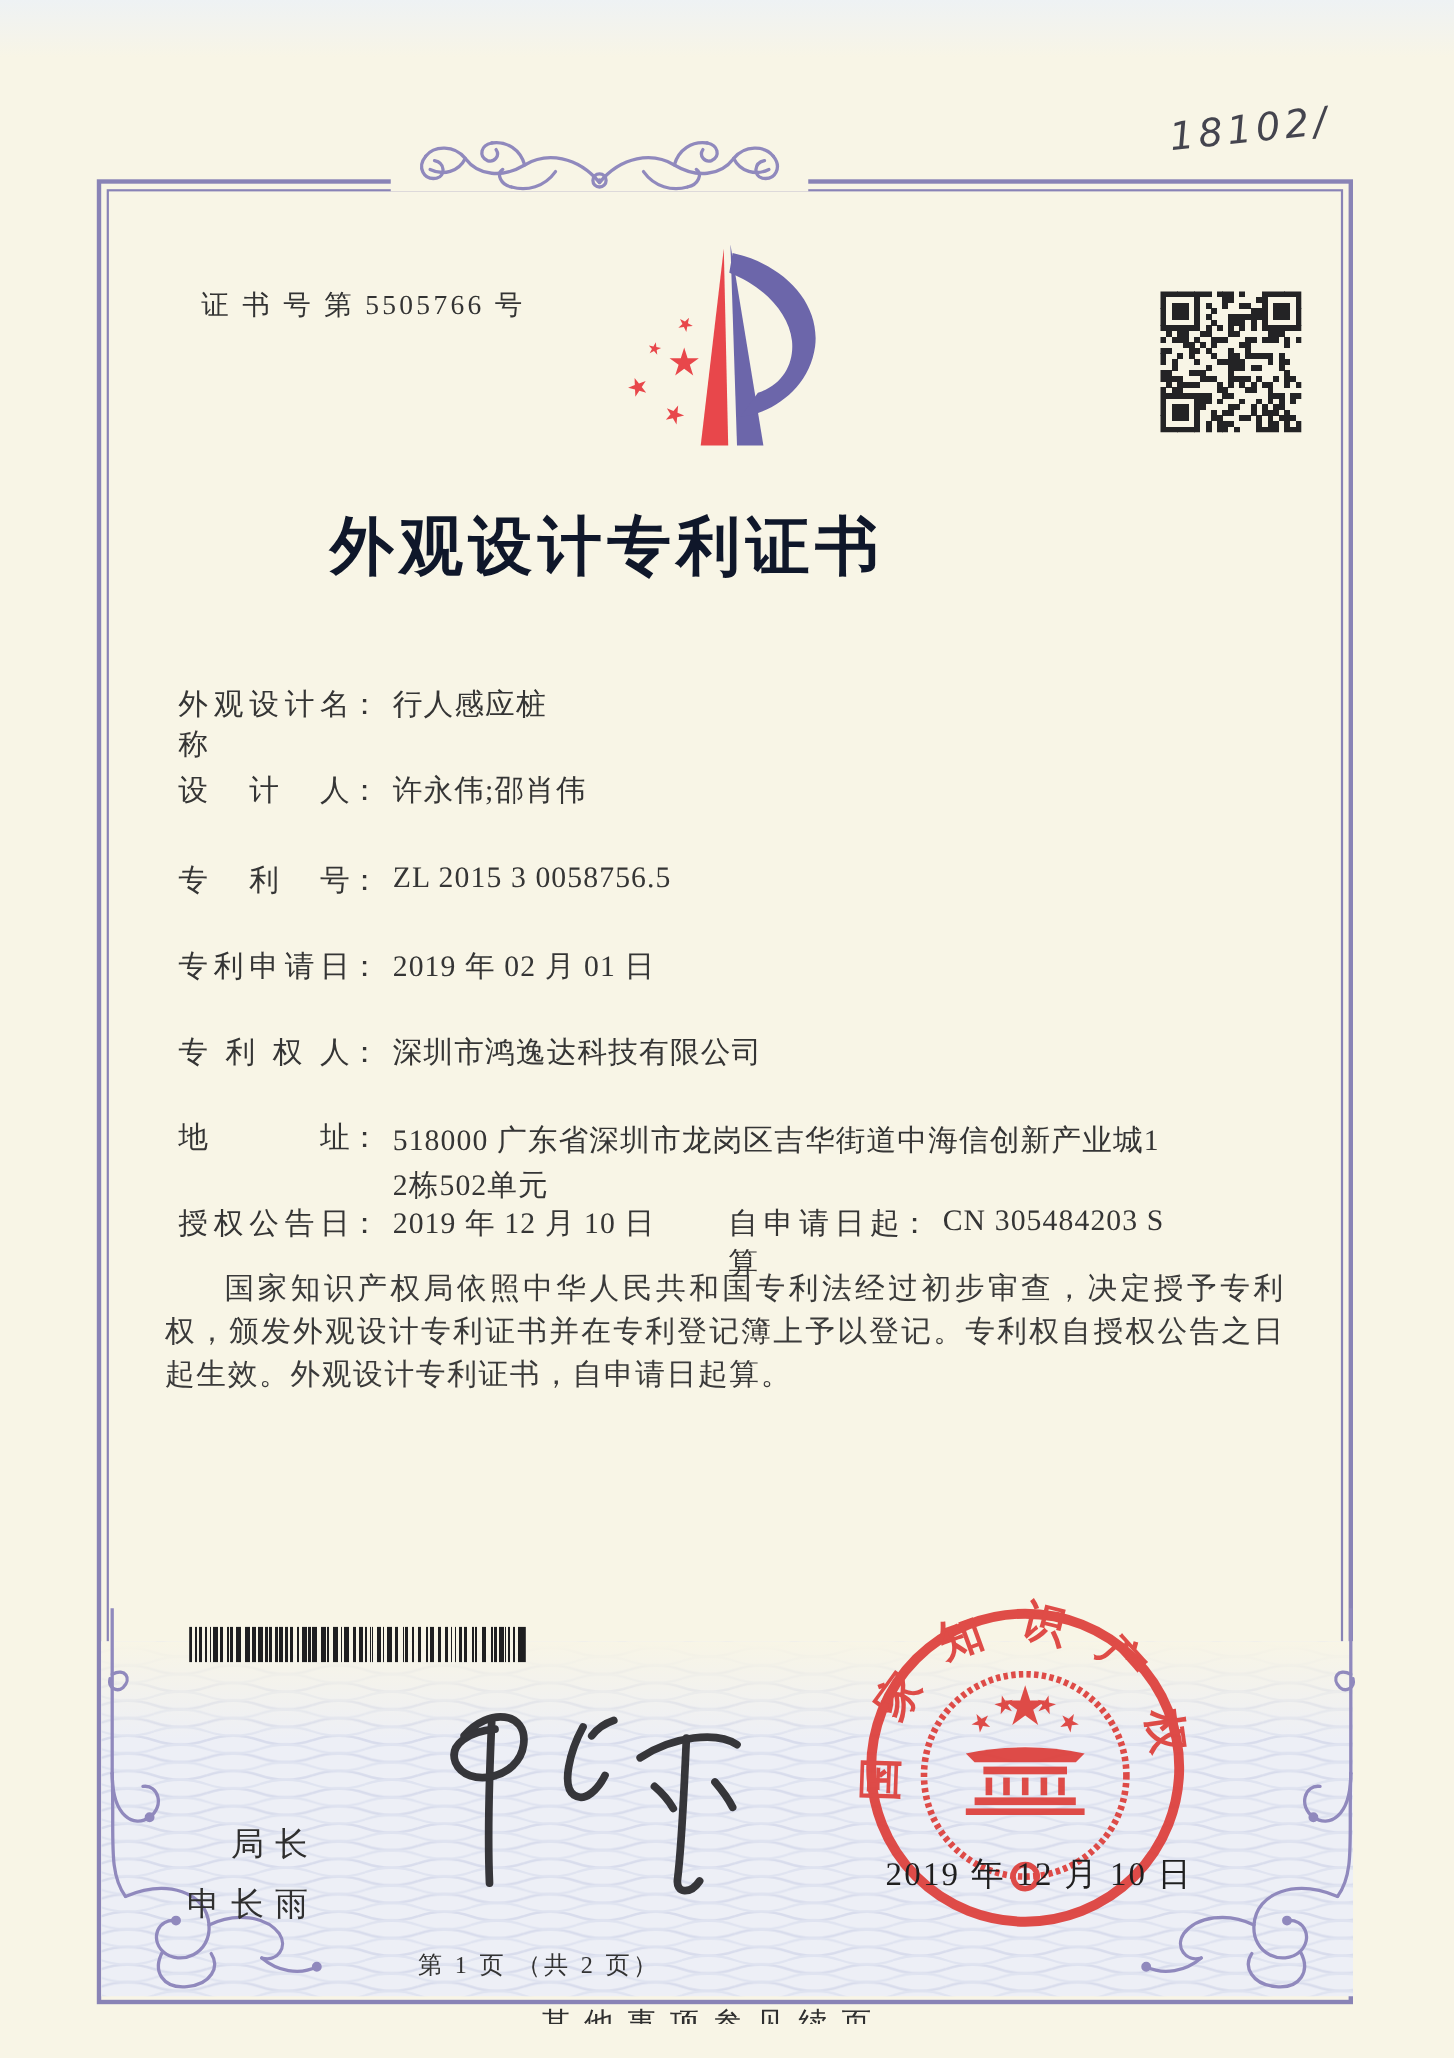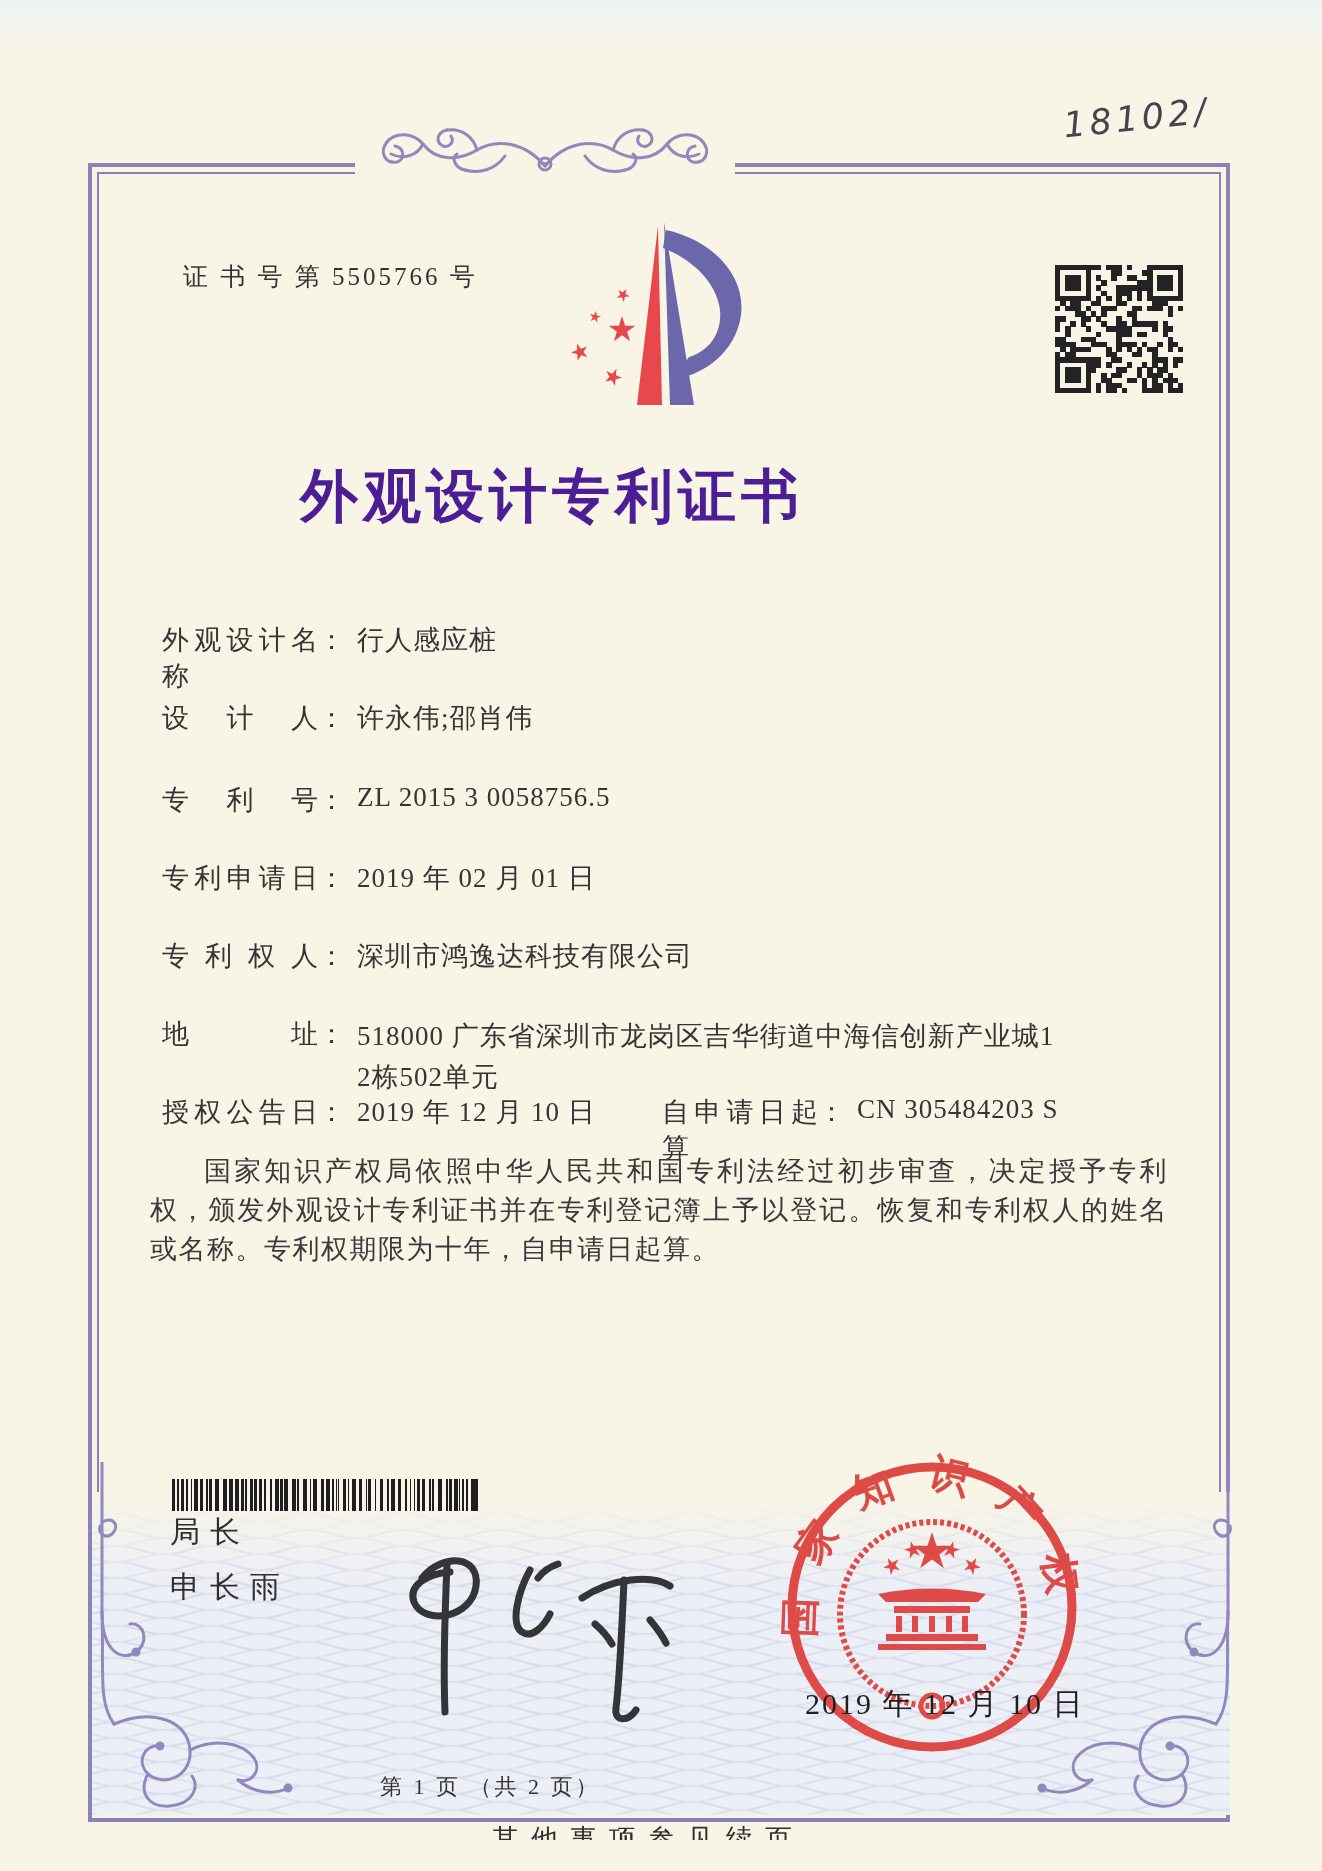--- a/index.html
+++ b/index.html
@@ -17,33 +17,33 @@
   #frame{left:88px;top:163px;width:1142px;height:1659px;
     border:4px solid #8983b6;box-sizing:border-box;}
   #frame-inner{position:absolute;left:5px;top:5px;right:5px;bottom:5px;
     border:2px solid #8983b6;}
   
   #hand-note{left:1063px;top:98px;font-size:35px;font-style:italic;
     color:#44444e;transform:rotate(-6deg);font-family:"DejaVu Sans",sans-serif;
     letter-spacing:4px;}
   #cert-no{left:147px;top:260px;font-size:25px;letter-spacing:3px;color:#333;margin-left:36px;}
   #doc-title{left:102px;top:458px;width:900px;text-align:center;
-    font-size:58px;font-weight:bold;letter-spacing:5px;color:#4c1d95;}
+    font-size:58px;font-weight:bold;letter-spacing:5px;color:#0f172a;}
   .frow{position:absolute;left:162px;font-size:27px;color:#353535;}
   .flabel{display:inline-block;width:156px;text-align:justify;
     text-align-last:justify;vertical-align:top;}
   .colon{vertical-align:top;}
   .fvalue{margin-left:12px;vertical-align:top;letter-spacing:1px;}
   .mv{white-space:pre-line;display:inline-block;line-height:41px;}
   #paragraphs{left:150px;top:1152px;width:1018px;font-size:27px;
     line-height:39px;text-align:justify;color:#3a3a3a;letter-spacing:1.5px;}
   #paragraphs p{margin:0;text-indent:2em;}
   #barcode{left:172px;top:1479px;width:306px;height:32px;}
   #watermark{left:92px;top:1492px;}
-  #signer{left:170px;top:1512px;font-size:30px;color:#2f2f2f;letter-spacing:10px;}
+  #signer{left:170px;top:1656px;font-size:30px;color:#2f2f2f;letter-spacing:10px;text-align:right;}
   #signer div{margin-bottom:14px;}
   #signature{left:352px;top:1540px;}
   #seal{left:772px;top:1442px;}
   #seal-date{left:805px;top:1684px;font-size:30px;color:#1f1f1f;
     letter-spacing:2px;z-index:6;}
   #page-footer{left:380px;top:1772px;width:460px;text-align:left;
     font-size:22px;letter-spacing:3px;color:#333;}
   #cutoff-line{left:492px;top:1821px;width:340px;height:19px;overflow:hidden;
     font-size:27px;letter-spacing:12px;color:#2f2f2f;}
   svg{display:block;}
@@ -460,21 +460,21 @@
 2栋502单元</span>
 </div>
 <div class="frow" style="top:1094px">
   <span class="flabel">授权公告日</span><span class="colon">：</span><span class="fvalue">2019 年 12 月 10 日</span>
 </div>
 <div class="frow" style="top:1094px;left:662px">
   <span class="flabel">自申请日起算</span><span class="colon">：</span><span class="fvalue">CN 305484203 S</span>
 </div>
 
 <div class="abs" id="paragraphs">
-  <p>国家知识产权局依照中华人民共和国专利法经过初步审查，决定授予专利权，颁发外观设计专利证书并在专利登记簿上予以登记。恢复和专利权人的姓名或名称。专利权期限为十年，自申请日起算。</p>
+  <p>国家知识产权局依照中华人民共和国专利法经过初步审查，决定授予专利权，颁发外观设计专利证书并在专利登记簿上予以登记。专利权自授权公告之日起生效。外观设计专利证书，自申请日起算。</p>
 </div>
 
 <div class="abs" id="barcode" style="background: linear-gradient(90deg, rgb(30, 30, 32) 0px, rgb(30, 30, 32) 3px, transparent 3px, transparent 5px, rgb(30, 30, 32) 5px, rgb(30, 30, 32) 7px, transparent 7px, transparent 9px, rgb(30, 30, 32) 9px, rgb(30, 30, 32) 12px, transparent 12px, transparent 14px, rgb(30, 30, 32) 14px, rgb(30, 30, 32) 16px, transparent 16px, transparent 19px, rgb(30, 30, 32) 19px, rgb(30, 30, 32) 20px, transparent 20px, transparent 22px, rgb(30, 30, 32) 22px, rgb(30, 30, 32) 26px, transparent 26px, transparent 28px, rgb(30, 30, 32) 28px, rgb(30, 30, 32) 31px, transparent 31px, transparent 34px, rgb(30, 30, 32) 34px, rgb(30, 30, 32) 36px, transparent 36px, transparent 37px, rgb(30, 30, 32) 37px, rgb(30, 30, 32) 40px, transparent 40px, transparent 43px, rgb(30, 30, 32) 43px, rgb(30, 30, 32) 47px, transparent 47px, transparent 51px, rgb(30, 30, 32) 51px, rgb(30, 30, 32) 55px, transparent 55px, transparent 57px, rgb(30, 30, 32) 57px, rgb(30, 30, 32) 61px, transparent 61px, transparent 63px, rgb(30, 30, 32) 63px, rgb(30, 30, 32) 67px, transparent 67px, transparent 69px, rgb(30, 30, 32) 69px, rgb(30, 30, 32) 72px, transparent 72px, transparent 73px, rgb(30, 30, 32) 73px, rgb(30, 30, 32) 75px, transparent 75px, transparent 78px, rgb(30, 30, 32) 78px, rgb(30, 30, 32) 81px, transparent 81px, transparent 82px, rgb(30, 30, 32) 82px, rgb(30, 30, 32) 85px, transparent 85px, transparent 87px, rgb(30, 30, 32) 87px, rgb(30, 30, 32) 90px, transparent 90px, transparent 92px, rgb(30, 30, 32) 92px, rgb(30, 30, 32) 94px, transparent 94px, transparent 98px, rgb(30, 30, 32) 98px, rgb(30, 30, 32) 100px, transparent 100px, transparent 103px, rgb(30, 30, 32) 103px, rgb(30, 30, 32) 107px, transparent 107px, transparent 108px, rgb(30, 30, 32) 108px, rgb(30, 30, 32) 111px, transparent 111px, transparent 112px, rgb(30, 30, 32) 112px, rgb(30, 30, 32) 116px, transparent 116px, transparent 120px, rgb(30, 30, 32) 120px, rgb(30, 30, 32) 124px, transparent 124px, transparent 125px, rgb(30, 30, 32) 125px, rgb(30, 30, 32) 127px, transparent 127px, transparent 131px, rgb(30, 30, 32) 131px, rgb(30, 30, 32) 135px, transparent 135px, transparent 138px, rgb(30, 30, 32) 138px, rgb(30, 30, 32) 139px, transparent 139px, transparent 141px, rgb(30, 30, 32) 141px, rgb(30, 30, 32) 145px, transparent 145px, transparent 149px, rgb(30, 30, 32) 149px, rgb(30, 30, 32) 152px, transparent 152px, transparent 154px, rgb(30, 30, 32) 154px, rgb(30, 30, 32) 158px, transparent 158px, transparent 160px, rgb(30, 30, 32) 160px, rgb(30, 30, 32) 162px, transparent 162px, transparent 164px, rgb(30, 30, 32) 164px, rgb(30, 30, 32) 165px, transparent 165px, transparent 166px, rgb(30, 30, 32) 166px, rgb(30, 30, 32) 167px, transparent 167px, transparent 171px, rgb(30, 30, 32) 171px, rgb(30, 30, 32) 174px, transparent 174px, transparent 176px, rgb(30, 30, 32) 176px, rgb(30, 30, 32) 177px, transparent 177px, transparent 180px, rgb(30, 30, 32) 180px, rgb(30, 30, 32) 184px, transparent 184px, transparent 187px, rgb(30, 30, 32) 187px, rgb(30, 30, 32) 190px, transparent 190px, transparent 194px, rgb(30, 30, 32) 194px, rgb(30, 30, 32) 195px, transparent 195px, transparent 196px, rgb(30, 30, 32) 196px, rgb(30, 30, 32) 199px, transparent 199px, transparent 203px, rgb(30, 30, 32) 203px, rgb(30, 30, 32) 204px, transparent 204px, transparent 208px, rgb(30, 30, 32) 208px, rgb(30, 30, 32) 211px, transparent 211px, transparent 215px, rgb(30, 30, 32) 215px, rgb(30, 30, 32) 217px, transparent 217px, transparent 219px, rgb(30, 30, 32) 219px, rgb(30, 30, 32) 223px, transparent 223px, transparent 226px, rgb(30, 30, 32) 226px, rgb(30, 30, 32) 229px, transparent 229px, transparent 233px, rgb(30, 30, 32) 233px, rgb(30, 30, 32) 235px, transparent 235px, transparent 238px, rgb(30, 30, 32) 238px, rgb(30, 30, 32) 239px, transparent 239px, transparent 242px, rgb(30, 30, 32) 242px, rgb(30, 30, 32) 243px, transparent 243px, transparent 245px, rgb(30, 30, 32) 245px, rgb(30, 30, 32) 248px, transparent 248px, transparent 250px, rgb(30, 30, 32) 250px, rgb(30, 30, 32) 253px, transparent 253px, transparent 257px, rgb(30, 30, 32) 257px, rgb(30, 30, 32) 259px, transparent 259px, transparent 260px, rgb(30, 30, 32) 260px, rgb(30, 30, 32) 262px, transparent 262px, transparent 266px, rgb(30, 30, 32) 266px, rgb(30, 30, 32) 270px, transparent 270px, transparent 274px, rgb(30, 30, 32) 274px, rgb(30, 30, 32) 276px, transparent 276px, transparent 277px, rgb(30, 30, 32) 277px, rgb(30, 30, 32) 280px, transparent 280px, transparent 282px, rgb(30, 30, 32) 282px, rgb(30, 30, 32) 286px, transparent 286px, transparent 287px, rgb(30, 30, 32) 287px, rgb(30, 30, 32) 288px, transparent 288px, transparent 290px, rgb(30, 30, 32) 290px, rgb(30, 30, 32) 292px, transparent 292px, transparent 294px, rgb(30, 30, 32) 294px, rgb(30, 30, 32) 296px, transparent 296px, transparent 299px, rgb(30, 30, 32) 299px, rgb(30, 30, 32) 306px);"></div>
 
 <div class="abs" id="signer">
   <div>局长</div>
   <div>申长雨</div>
 </div>
 
 <svg class="abs" id="signature" width="340" height="190" viewBox="0 0 340 190">

